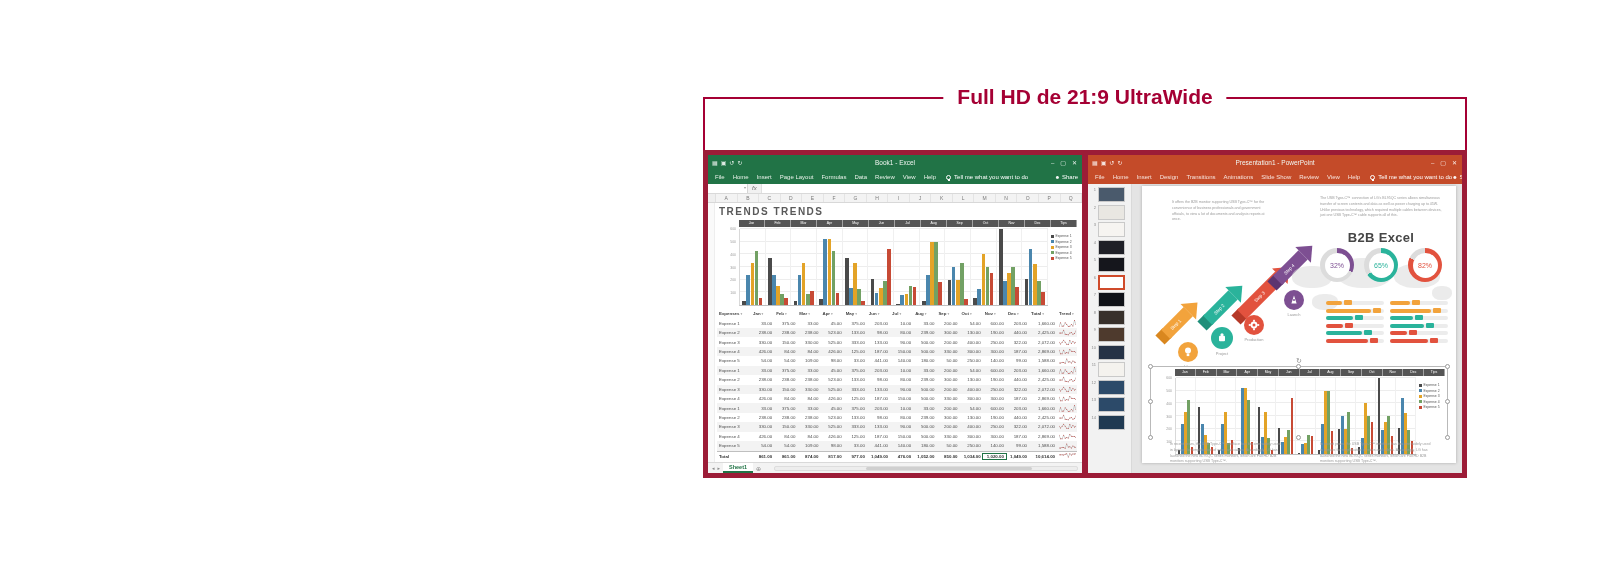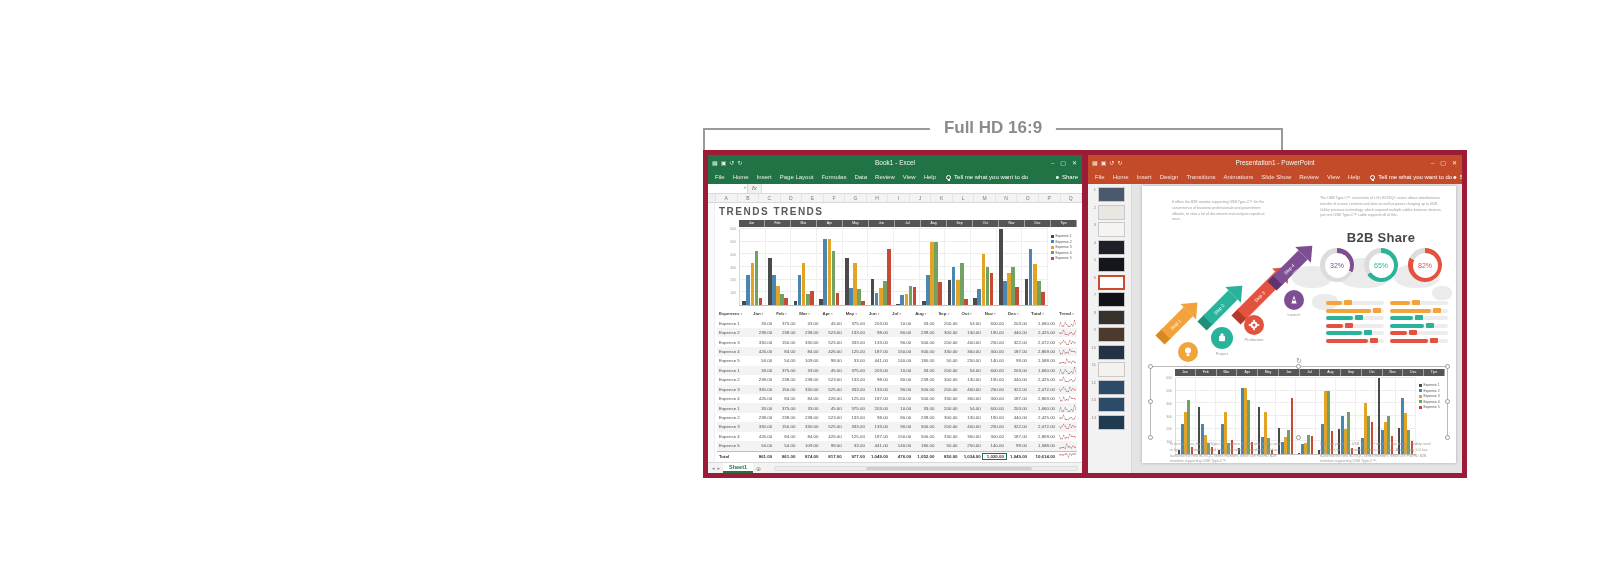--- a/index.html
+++ b/index.html
@@ -118,22 +118,22 @@
   .hdl.tl{left:-3px;top:-3px;} .hdl.t{left:50%;top:-3px;margin-left:-3px;} .hdl.tr{right:-3px;top:-3px;}
   .hdl.l{left:-3px;top:50%;margin-top:-3px;} .hdl.r{right:-3px;top:50%;margin-top:-3px;}
   .hdl.bl{left:-3px;bottom:-3px;} .hdl.b{left:50%;bottom:-3px;margin-left:-3px;} .hdl.br{right:-3px;bottom:-3px;}
   .rotate { position:absolute; left:50%; top:-10px; transform:translateX(-50%); font-size:7px; color:#888888; z-index:3; }
 </style>
 </head>
 <body>
 
 <div class="stage">
 
-  <div class="bracket fhd">
-    <span class="bracket-label fhd-label">Full HD 16:9</span>
+  <div class="bracket uw">
+    <span class="bracket-label uw-label">Full HD de 21:9 UltraWide</span>
   </div>
 
   <div class="monitor">
 
     <div class="window">
       <div class="titlebar xl-tb">
         <div class="qat">
           <span class="qicon">▦</span>
           <span class="qicon">▣</span>
           <span class="qicon">↺</span>
@@ -1017,21 +1017,21 @@
                 </g>
                 <g>
                   <circle cx="142" cy="74" r="10" fill="#7d4f92"></circle>
                   <g fill="#ffffff">
                     <path d="M139.4,77.5 L142,69.5 L144.6,77.5 Z"></path>
                     <circle cx="142" cy="74" r="1" fill="#7d4f92"></circle>
                   </g>
                   <text x="142" y="90" text-anchor="middle" font-size="4" fill="#9a9a9a" font-family="Liberation Sans, sans-serif">Launch</text>
                 </g>
               </svg>
-            <div class="b2b-title">B2B Share</div>
+            <div class="b2b-title">B2B Excel</div>
             <div class="map">
               <div class="map-blob" style="left:5px;top:14px;width:40px;height:22px"></div>
               <div class="map-blob" style="left:50px;top:6px;width:55px;height:30px"></div>
               <div class="map-blob" style="left:107px;top:12px;width:46px;height:24px"></div>
               <div class="map-blob" style="left:145px;top:34px;width:20px;height:14px"></div>
               <div class="map-blob" style="left:25px;top:42px;width:26px;height:16px"></div>
             </div>
             <div class="donuts" id="donuts">
                 <div class="donut" style="background: conic-gradient(rgb(125, 79, 146) 0deg, rgb(125, 79, 146) 32%, rgb(220, 220, 220) 32%, rgb(220, 220, 220) 100%);">
                   <span class="donut-label" style="color: rgb(125, 79, 146);">32%</span>

